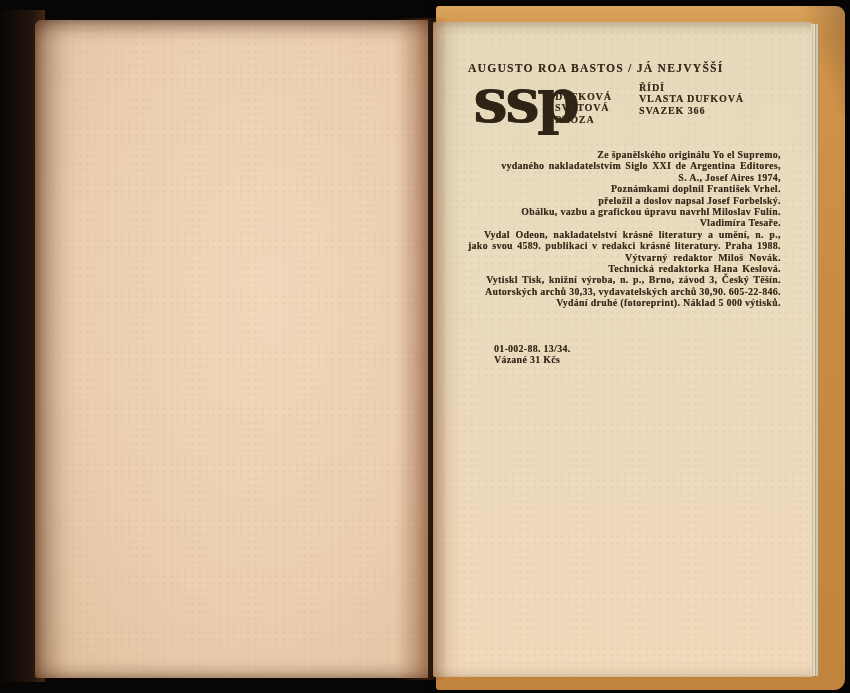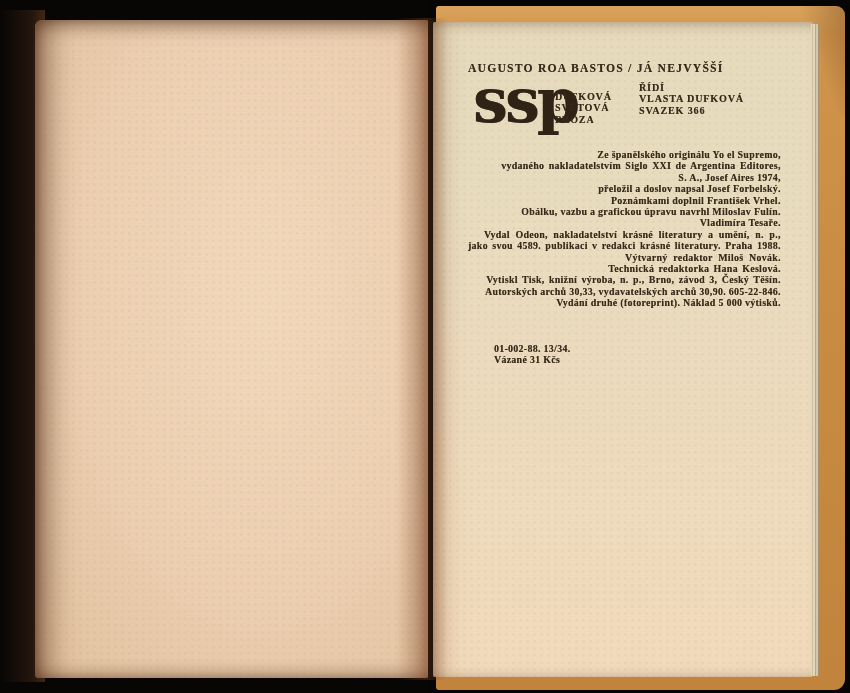--- a/index.html
+++ b/index.html
@@ -138,22 +138,22 @@
     <div class="editor-col ink">
       <div>ŘÍDÍ</div>
       <div>VLASTA DUFKOVÁ</div>
       <div>SVAZEK 366</div>
     </div>
 
     <div class="colophon ink">
       <div>Ze španělského originálu Yo el Supremo,</div>
       <div class="ws1">vydaného nakladatelstvím Siglo XXI de Argentina Editores,</div>
       <div>S. A., Josef Aires 1974,</div>
+      <div>Poznámkami doplnil František Vrhel.</div>
       <div>přeložil a doslov napsal Josef Forbelský.</div>
-      <div>Poznámkami doplnil František Vrhel.</div>
       <div>Obálku, vazbu a grafickou úpravu navrhl Miloslav Fulín.</div>
       <div>Vladimíra Tesaře.</div>
       <div class="ws2">Vydal Odeon, nakladatelství krásné literatury a umění, n. p.,</div>
       <div class="ws1">jako svou 4589. publikaci v redakci krásné literatury. Praha 1988.</div>
       <div class="ws2">Výtvarný redaktor Miloš Novák.</div>
       <div class="ws1">Technická redaktorka Hana Keslová.</div>
       <div class="ws1">Vytiskl Tisk, knižní výroba, n. p., Brno, závod 3, Český Těšín.</div>
       <div>Autorských archů 30,33, vydavatelských archů 30,90. 605-22-846.</div>
       <div>Vydání druhé (fotoreprint). Náklad 5 000 výtisků.</div>
     </div>

